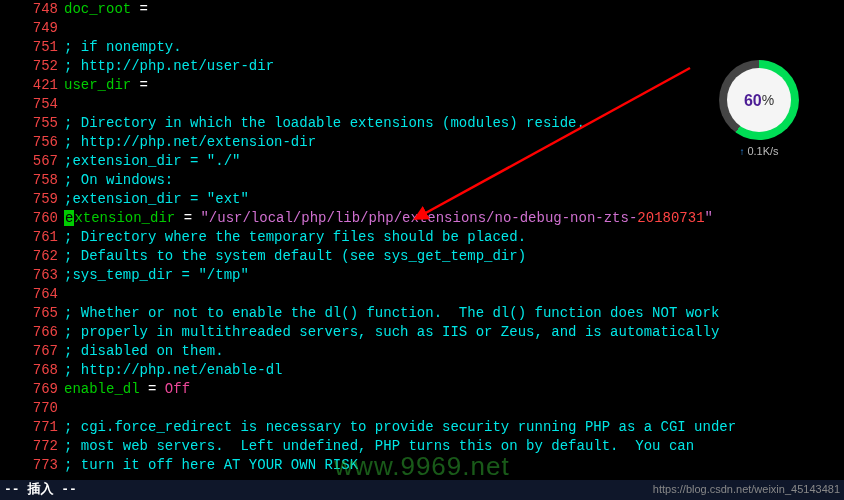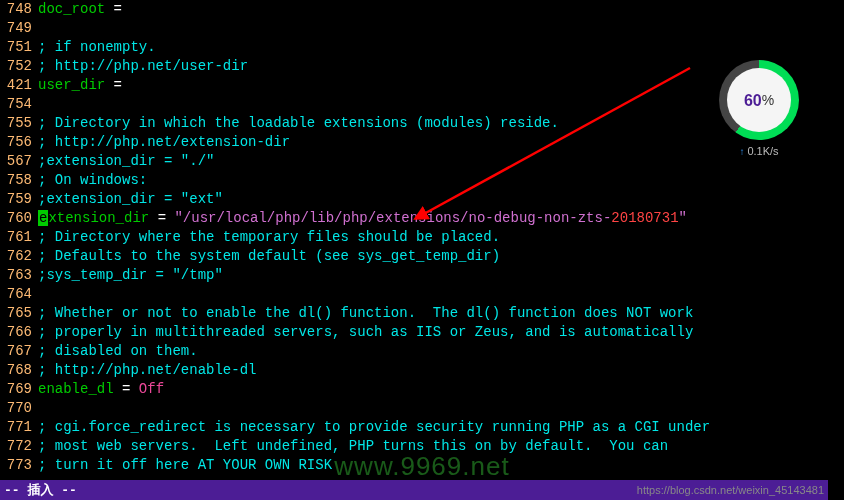--- a/index.html
+++ b/index.html
@@ -23,26 +23,27 @@
       top: 0;
       left: 0;
       right: 0;
       bottom: 20px;
     }
     .line {
       display: flex;
       white-space: pre;
     }
     .lineno {
-      color: #fdba74;
+      color: #ef4444;
       width: 38px;
       text-align: right;
       padding-right: 6px;
       flex-shrink: 0;
       user-select: none;
+      margin-left: 26px;
     }
     .content {
       flex: 1;
     }
     .comment {
       color: #00e6e6;
     }
     .key {
       color: #00cc00;
     }
@@ -132,26 +133,25 @@
       font-size: 26px;
       color: rgba(50, 180, 50, 0.5);
       letter-spacing: 1px;
       pointer-events: none;
       z-index: 3;
     }
     .status-bar {
       position: absolute;
       bottom: 0;
       left: 0;
-      right: 16px;
+      right: 0;
       height: 20px;
-      background: #4c1d95;
+      background: #0f172a;
       display: flex;
       justify-content: space-between;
-      align-items: center;
       padding: 0 4px;
       font-size: 13px;
     }
     .status-left {
       color: #fff;
       font-weight: bold;
     }
     .status-right {
       color: #888;
       font-family: Arial, sans-serif;

